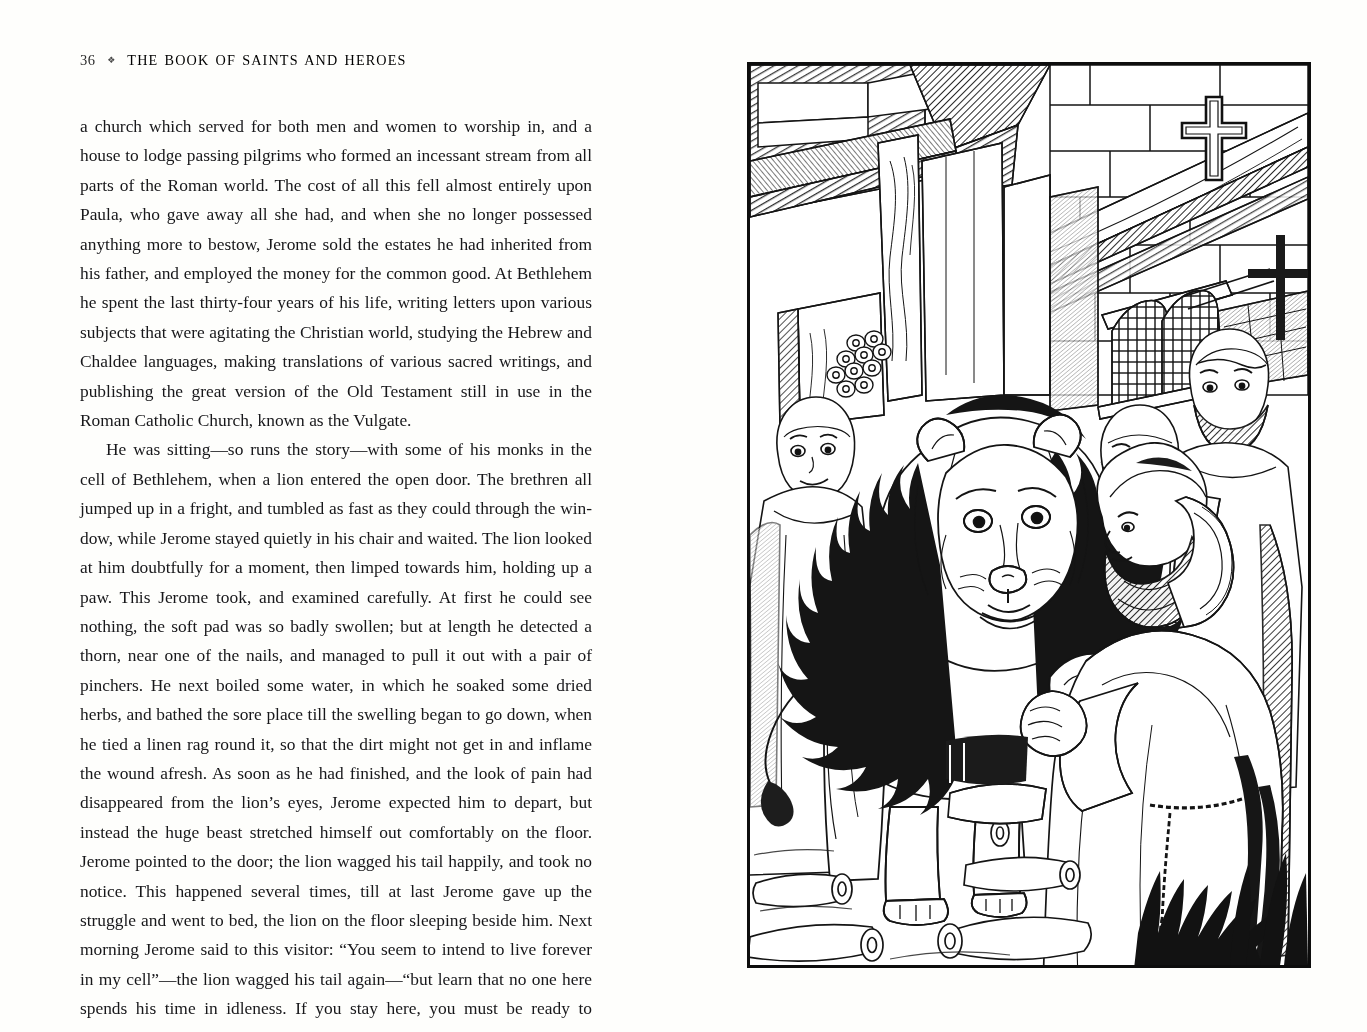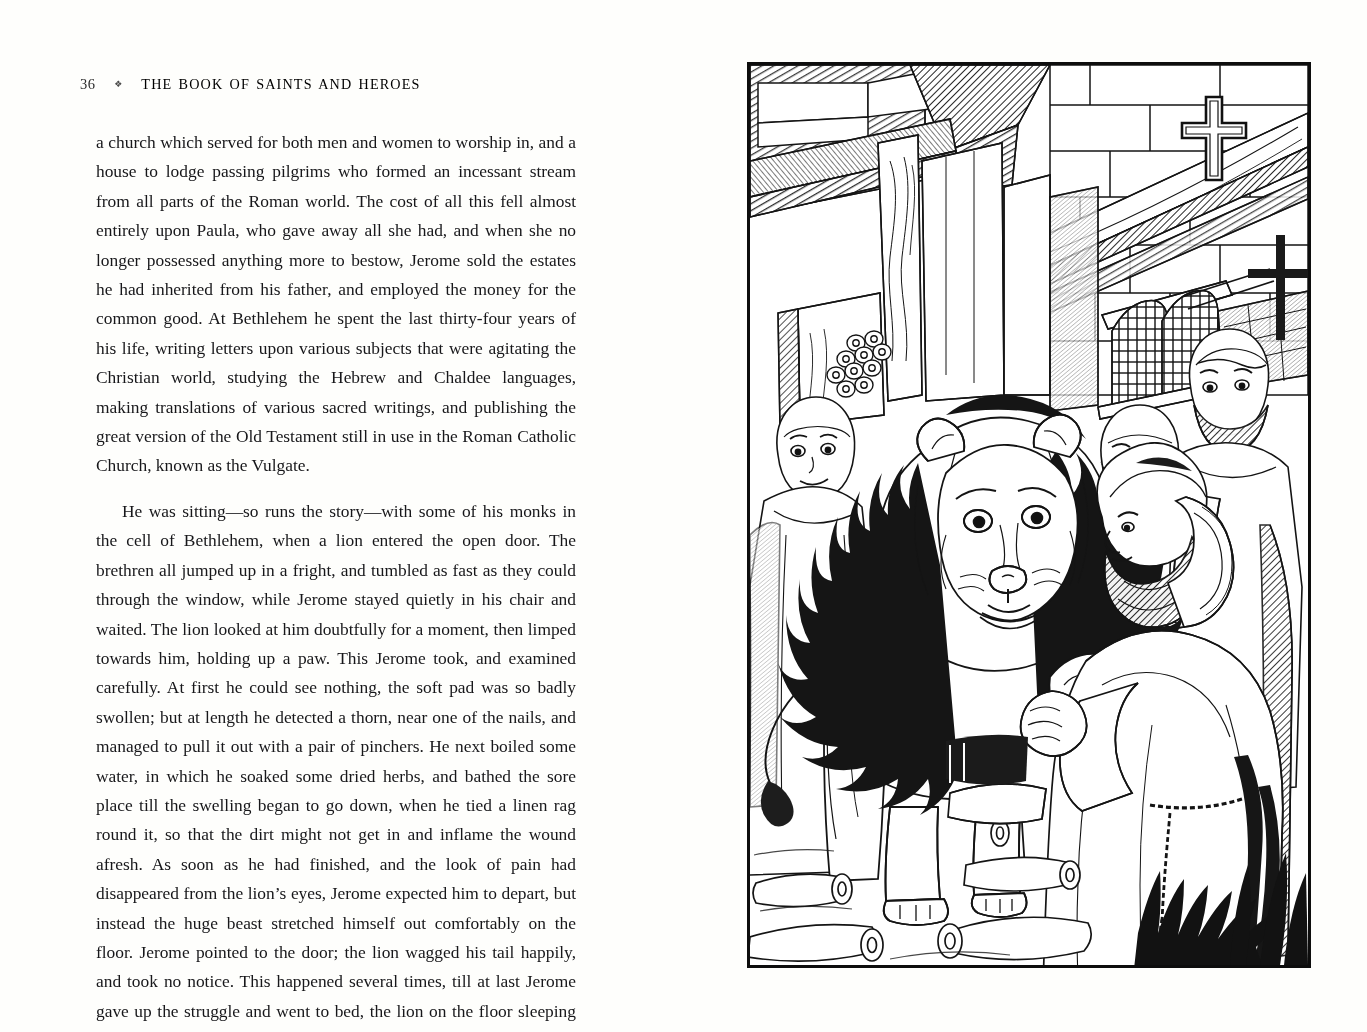--- a/index.html
+++ b/index.html
@@ -23,24 +23,24 @@
   
   .page-verso {
     position: absolute;
     left: 0; top: 0;
     width: 683px;
     height: 1032px;
   }
   .running-head {
     position: absolute;
     left: 80px;
-    top: 76px;
+    top: 52px;
     display: flex;
     align-items: baseline;
-    gap: 8px;
+    gap: 1px;
     white-space: nowrap;
   }
   .folio {
     font-size: 14.5px;
     letter-spacing: 0.4px;
     color: #2b2b2b;
   }
   .head-orn {
     display: inline-block;
     width: 30px;
@@ -57,21 +57,21 @@
     word-spacing: 1.5px;
   }
 
   .textblock {
     position: absolute;
     left: 80px;
     top: 112px;
     width: 512px;
   }
   .para {
-    margin: 16px;
+    margin: 0;
     font-size: 17.4px;
     line-height: 29.4px;
     text-align: justify;
     text-justify: inter-word;
     color: #17171a;
     hyphens: manual;
     letter-spacing: -0.01px;
   }
   .para + .para {
     text-indent: 26px;

